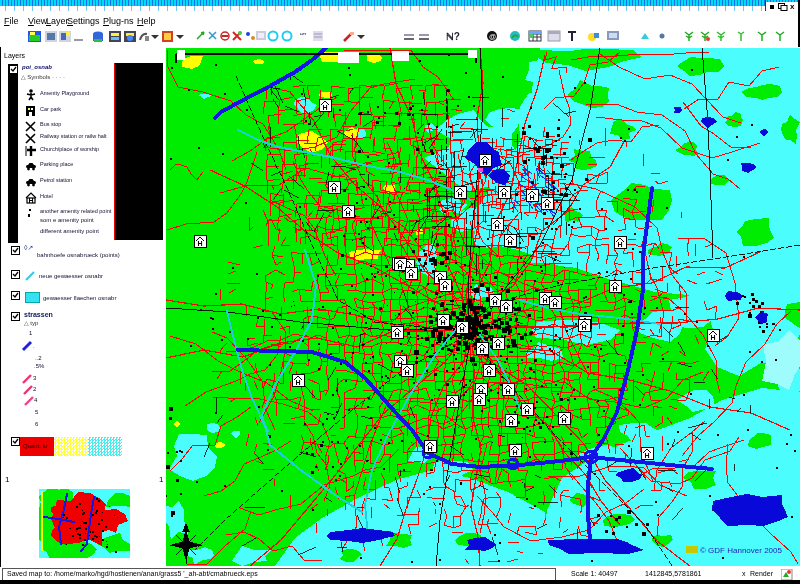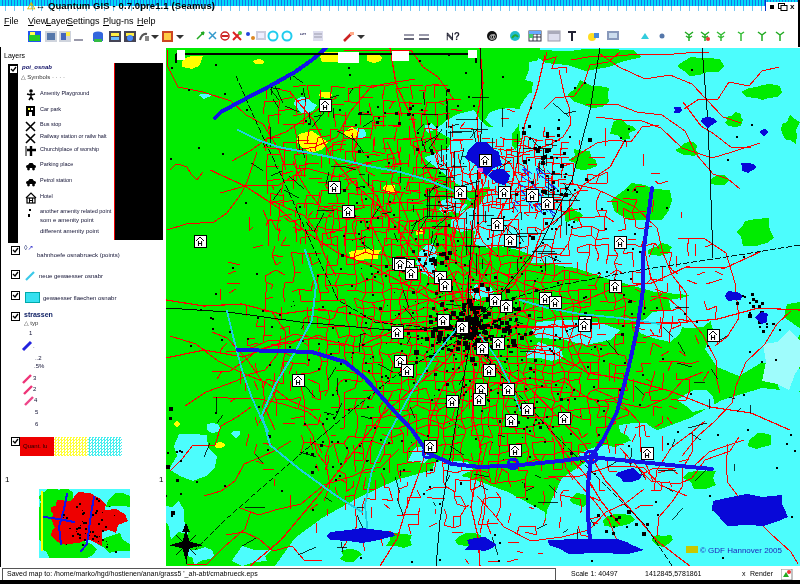--- a/index.html
+++ b/index.html
@@ -12,21 +12,20 @@
 #legendp{position:absolute;left:0;top:47px;width:165px;height:520px;background:#fff;border-left:1px solid #000}
 #mapc{position:absolute;left:166px;top:48px;width:634px;height:518px}
 #status{position:absolute;left:0;top:567px;width:800px;height:19px;background:#fff;font-size:7px;color:#000}
 #status .box{position:absolute;border:1px solid #555;height:11px;top:1px}
 #botline{position:absolute;left:0;top:580px;width:800px;height:4px;background:#000}
 .u{text-decoration:underline}
 </style></head><body>
 <div id="win">
 <div id="title"></div>
 <div style="position:absolute;left:798px;top:0;width:2px;height:47px;background:#000;z-index:6"></div>
-<div id="titletext"><span style="color:#ddb700">⚠</span>↔ Quantum GIS - 0.7.0pre1.1 (Seamus)</div>
 <div style="position:absolute;left:766px;top:2px;width:32px;height:9px;background:#fff"></div>
 <div style="position:absolute;left:765px;top:0;width:1px;height:11px;background:#0033cc"></div>
 <div style="position:absolute;left:770px;top:5px;width:4px;height:4px;background:#000"></div>
 <svg style="position:absolute;left:778px;top:3px" width="10" height="8">
       <rect x="0.5" y="0.5" width="6" height="5" fill="#fff" stroke="#000"></rect>
       <rect x="3" y="2.5" width="6" height="5" fill="#fff" stroke="#000"></rect>
     </svg>
 <div style="position:absolute;left:790px;top:2px;font-size:8px;font-weight:bold;color:#000">x</div>
 <div id="menubar">
 <span style="left:4px"><span class="u">F</span>ile</span>

